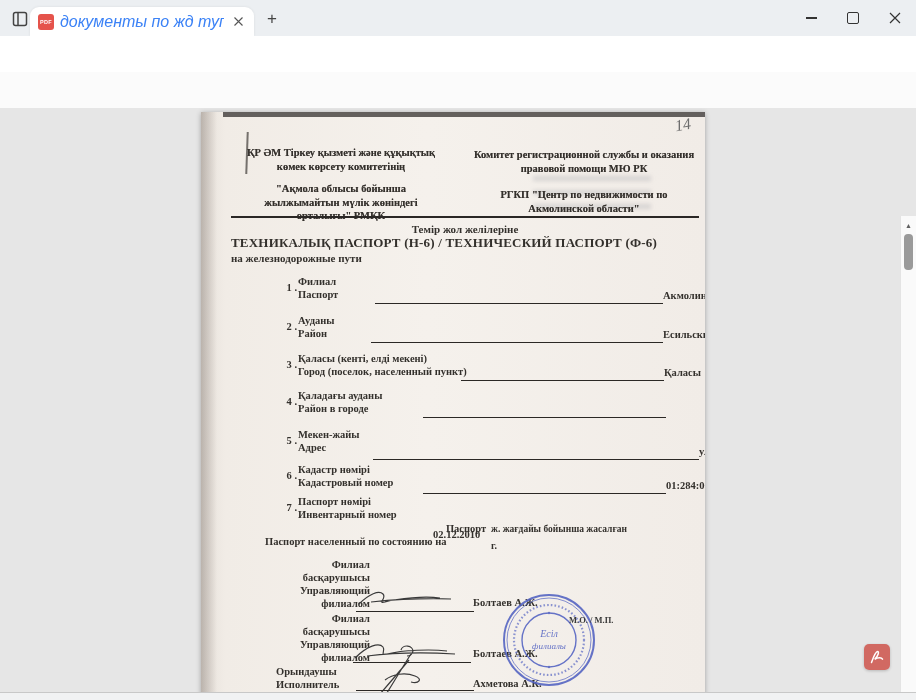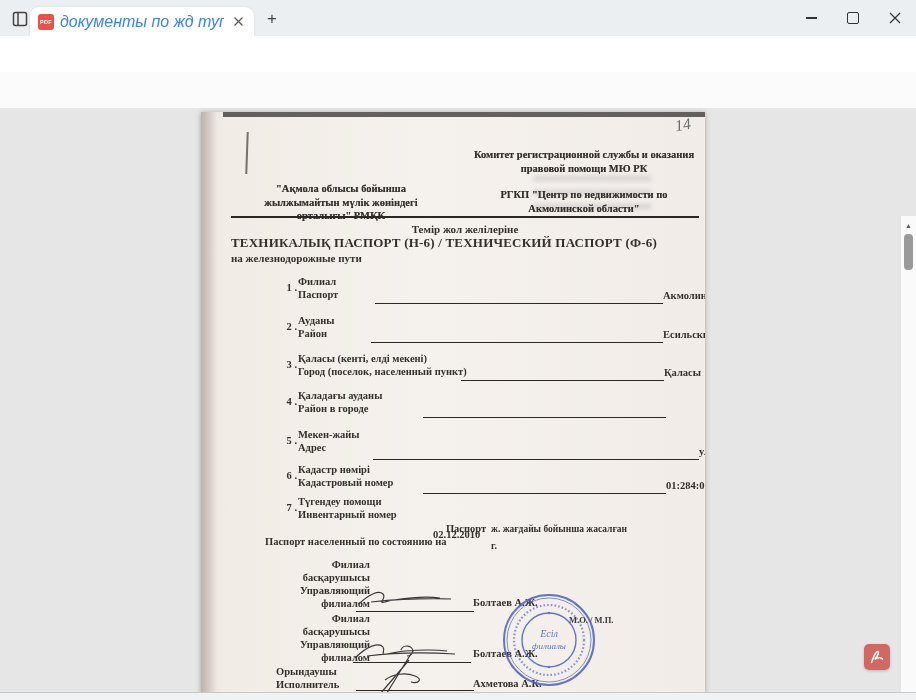--- a/index.html
+++ b/index.html
@@ -349,20 +349,21 @@
 
   <div class="viewer">
 
     <div class="page">
       <div class="topstrip"></div>
       <div class="edgeshadow"></div>
       <div class="penmark"></div>
       <div class="corner">14</div>
       <div class="smudge"></div>
 
+      <div class="hl hdrL1">ҚР ӘМ Тіркеу қызметі және құқықтық көмек көрсету комитетінің</div>
       <div class="hl hdrL2">"Ақмола облысы бойынша жылжымайтын мүлік жөніндегі орталығы" РМҚК</div>
       <div class="hl hdrR1">Комитет регистрационной службы и оказания правовой помощи МЮ РК</div>
       <div class="hl hdrR2">РГКП "Центр по недвижимости  по Акмолинской области"</div>
       <div class="rule"></div>
 
       <div class="t1">Темір жол желілеріне</div>
       <div class="t2">ТЕХНИКАЛЫҚ ПАСПОРТ (Н-6) / ТЕХНИЧЕСКИЙ ПАСПОРТ (Ф-6)</div>
       <div class="t3">на железнодорожные пути</div>
 
       <div class="fnum n1">1 .</div>
@@ -414,21 +415,21 @@
       <div class="flab l6">
           <span>Кадастр нөмірі</span>
           <span>Кадастровый номер</span>
         </div>
       <div class="vline u6">
           <span>01:284:002:716</span>
         </div>
 
       <div class="fnum n7">7 .</div>
       <div class="flab l7">
-          <span>Түгендеу помощи</span>
+          <span>Паспорт нөмірі</span>
           <span>Инвентарный номер</span>
         </div>
 
       <div class="passkk">Паспорт</div>
       <div class="passru">Паспорт населенный по состоянию на</div>
       <div class="passdate">02.12.2010</div>
       <div class="passkk2">ж. жағдайы бойынша жасалған</div>
       <div class="passg">г.</div>
 
       <div class="sigl sb1l">

